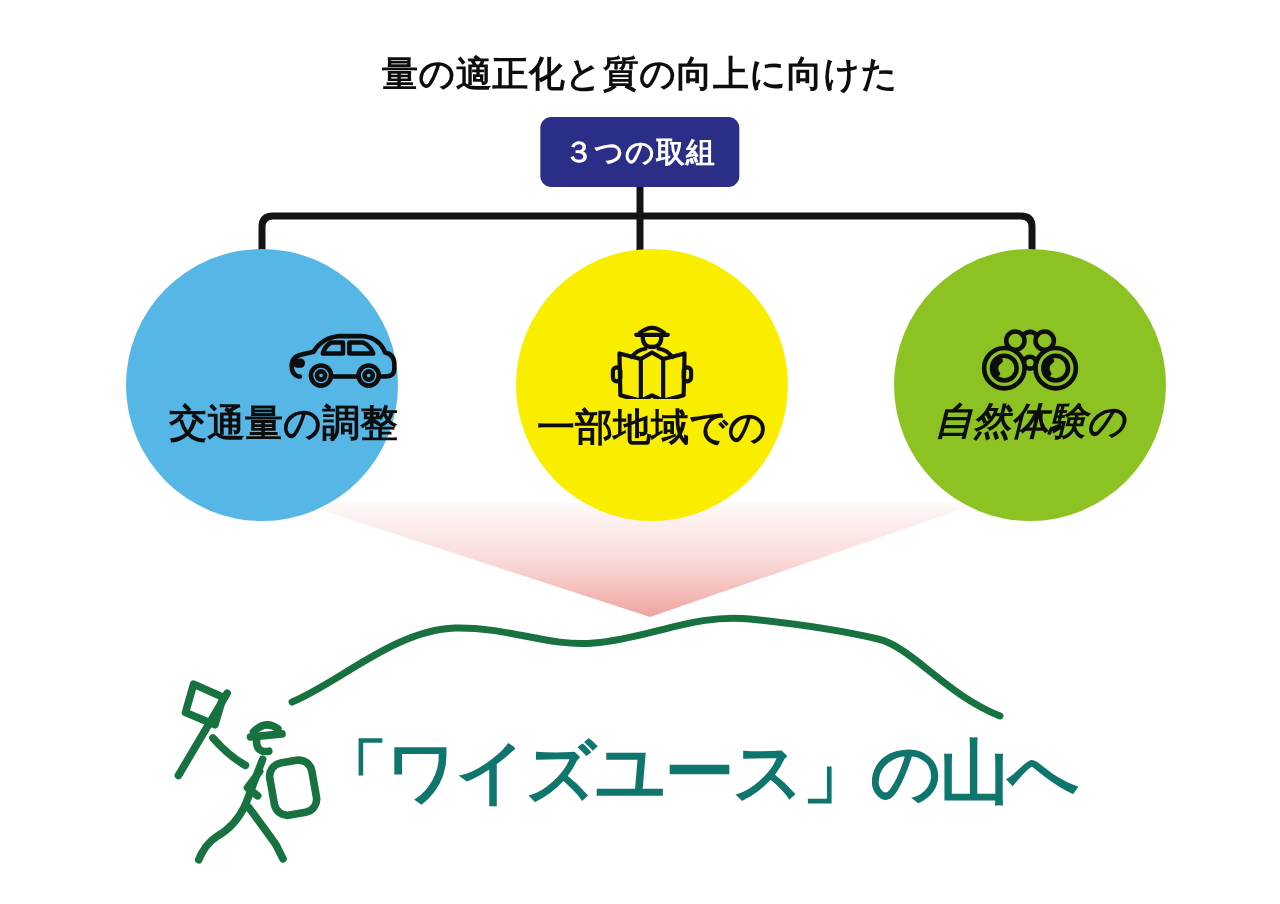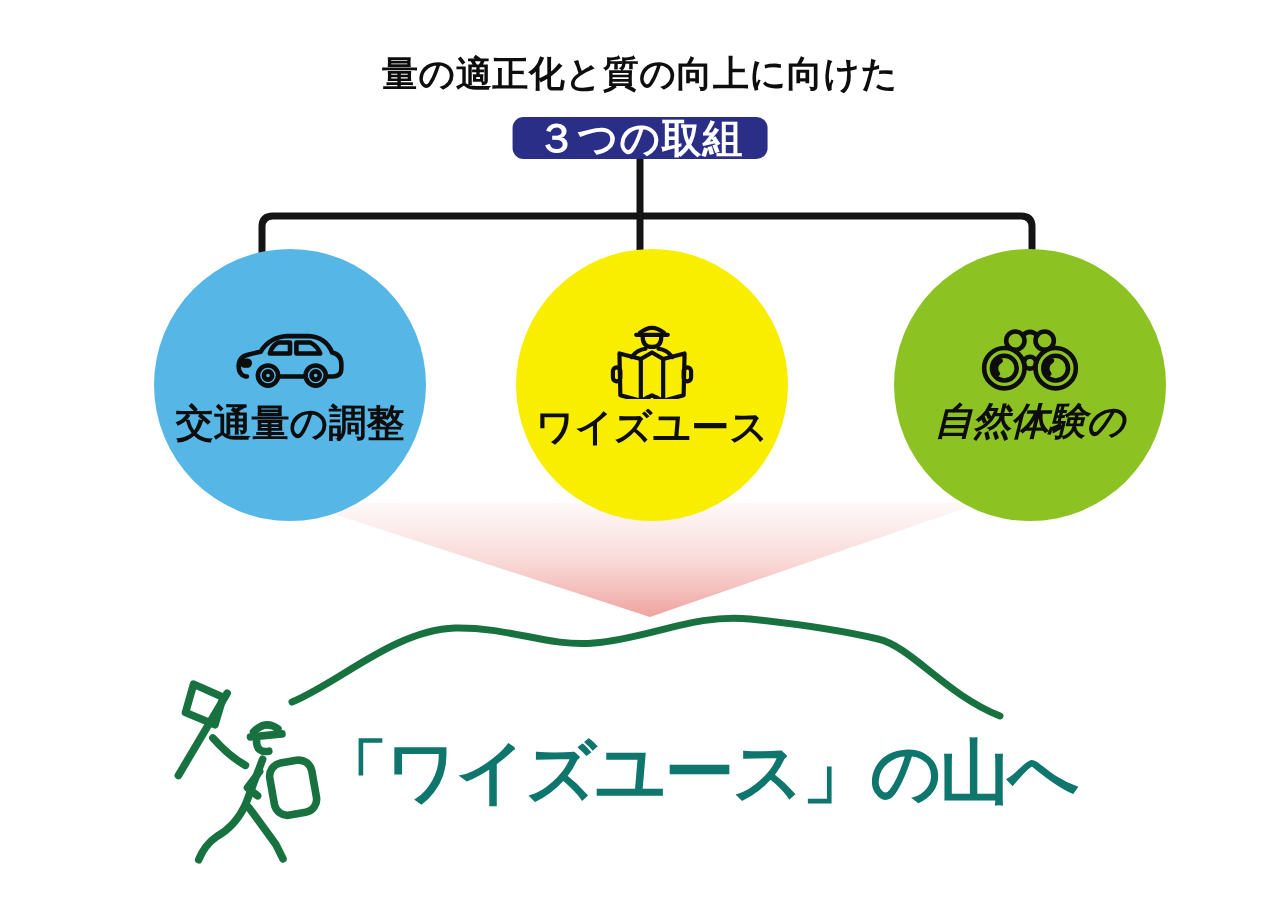--- a/index.html
+++ b/index.html
@@ -7,36 +7,36 @@
     position:relative;width:1280px;height:904px;background:#ffffff;overflow:hidden;
     font-family:"Liberation Sans","DejaVu Sans",sans-serif;color:#111;
   }
   
   .hdr-title{
     position:absolute;top:50px;left:0;width:1280px;text-align:center;
     font-size:36px;font-weight:800;letter-spacing:0.5px;color:#0d0d0d;
   }
   .hdr-badge{
     position:absolute;top:117px;left:50%;transform:translateX(-50%);
-    height:42px;line-height:42px;padding:0 24px;border-radius:11px;
-    font-size:40px;font-weight:800;letter-spacing:1px;
+    height:42px;line-height:42px;padding:14px 24px;border-radius:11px;
+    font-size:29px;font-weight:800;letter-spacing:1px;
   }
   
   svg.overlay{position:absolute;left:0;top:0;width:1280px;height:904px;}
   
   .circle{
     position:absolute;top:249px;width:272px;height:272px;border-radius:50%;
     display:flex;flex-direction:column;align-items:center;justify-content:center;
     text-align:center;
   }
   .circle .label{
     font-size:38px;font-weight:800;line-height:1.2;color:#0d0d0d;white-space:nowrap;
   }
   .circle .icon-wrap{margin-bottom:6px;line-height:0;}
-  .c-blue{left:154px;}
+  .c-blue{left:126px;align-items:flex-end;}
   .c-yellow{left:516px;}
   .c-green{left:894px;font-style:italic;}
   
   .footer-title{
     position:absolute;left:318px;top:726px;
     font-size:70px;font-weight:900;letter-spacing:-2px;color:#0f766e;white-space:nowrap;
   }
   .hiker{position:absolute;left:168px;top:676px;line-height:0;}
 </style>
 </head>
@@ -92,21 +92,21 @@
         <path d="M28 41 Q34 33 43 32"></path>
         <path d="M72 41 Q66 33 57 32"></path>
         <path d="M15 37 L38 43 L50 36 L62 43 L85 37 L84 82 L62 88 L50 82 L38 88 L16 82 Z"></path>
         <line x1="38" y1="43" x2="38" y2="88"></line>
         <line x1="62" y1="43" x2="62" y2="88"></line>
         <rect x="8" y="52" width="8" height="15" rx="4"></rect>
         <rect x="84" y="52" width="8" height="15" rx="4"></rect>
         <path d="M46 84 L46 86 M54 84 L54 86"></path>
       </svg>
     </span>
-    <span class="label">ワイズユース</span>
+    <span class="label">一部地域での</span>
   </div>
 
   <div class="circle c-green" style="background: rgb(140, 195, 34);">
     <span class="icon-wrap">
       <svg width="110" height="68" viewBox="0 0 120 72" fill="none" stroke="#0d0d0d" stroke-width="5" stroke-linecap="round" stroke-linejoin="round">
         <circle cx="44" cy="16" r="10"></circle>
         <circle cx="76" cy="16" r="10"></circle>
         <path d="M52 10 Q60 3 68 10"></path>
         <circle cx="32" cy="46" r="22"></circle>
         <circle cx="32" cy="46" r="13.5"></circle>

